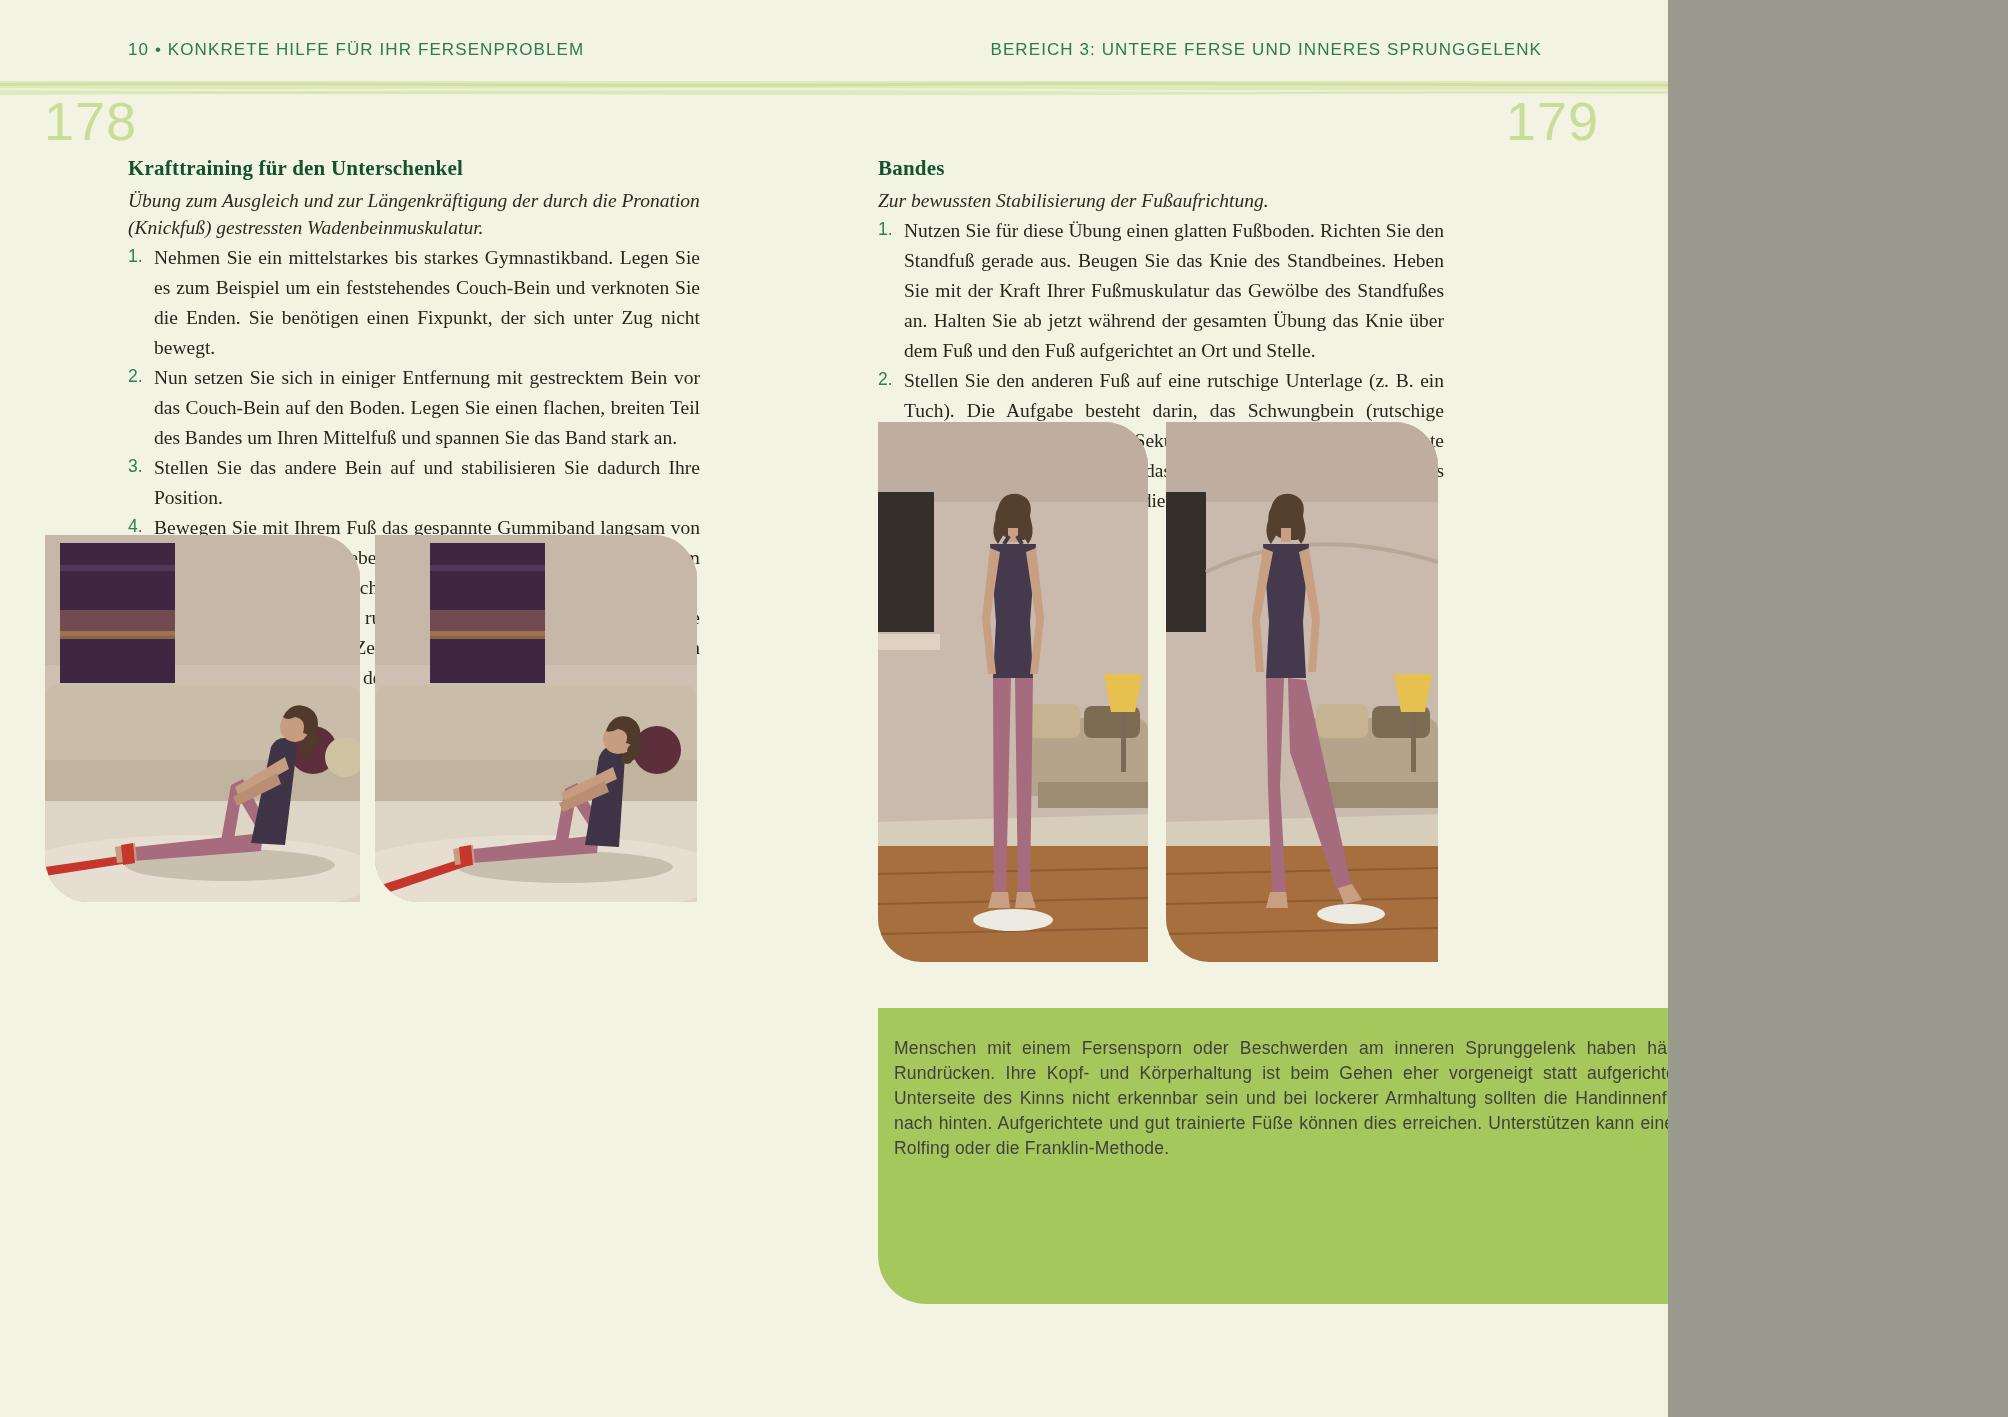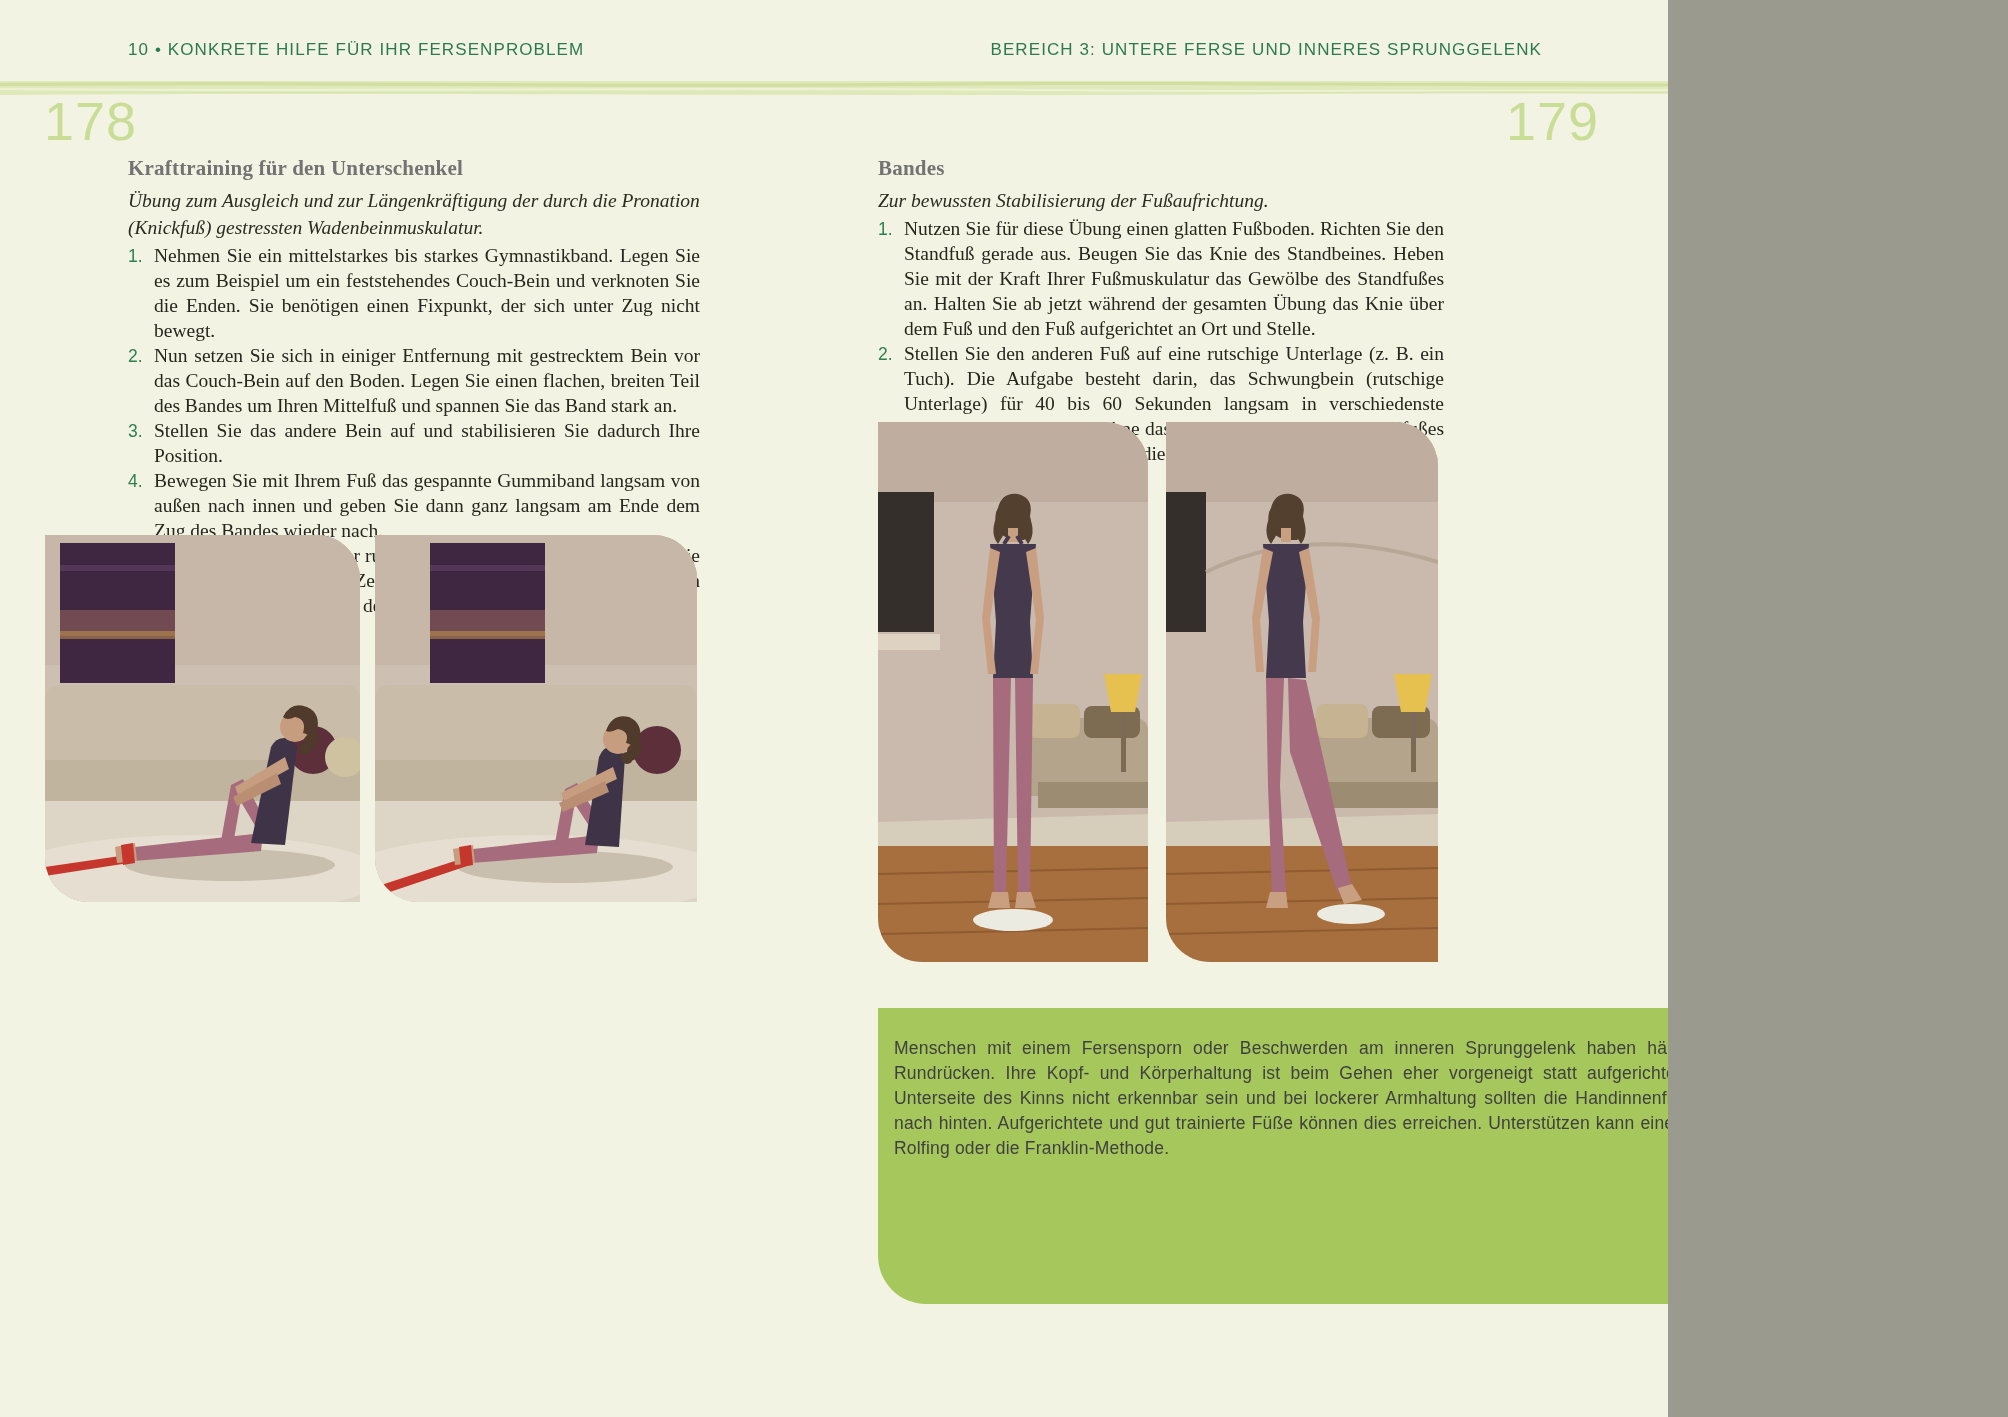--- a/index.html
+++ b/index.html
@@ -29,37 +29,37 @@
     font-size:54px;line-height:1;
     color:#cadd97;letter-spacing:1px;
   }
   .folio.left{left:44px;}
   .folio.right{left:1506px;}
   
   .col{position:absolute;top:156px;}
   .col.left{left:128px;width:572px;}
   .col.right{left:878px;width:566px;}
   .exercise-title{
-    font-size:21px;font-weight:bold;color:#737373;
+    font-size:21px;font-weight:bold;color:#14532d;
     margin:0 0 6px 0;letter-spacing:0.2px;
   }
   .exercise-sub{
     font-style:italic;font-size:19.5px;line-height:27px;
     color:#2b2b22;margin:0 0 2px 0;
   }
   .steps{margin:0;padding:0;list-style:none;}
   .step{display:flex;margin:0;}
   .step-num{
     flex:0 0 26px;
     font-family:"Liberation Sans", sans-serif;
     font-size:17.5px;line-height:27px;
     color:#2e8050;
   }
   .step-text{
-    flex:1;font-size:19.5px;line-height:25px;color:#26261e;
+    flex:1;font-size:19.5px;line-height:30px;color:#26261e;
     text-align:justify;
   }
   
   .photo{
     position:absolute;
     border-radius:0 44px 0 44px;
     overflow:hidden;
     background:#cabcae;
   }
   .photo svg{display:block;width:100%;height:100%;}

